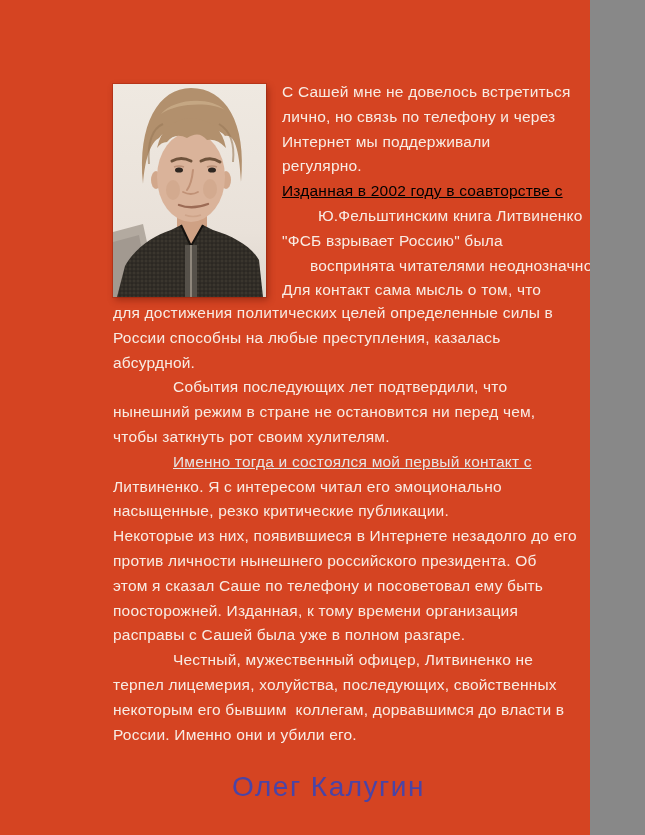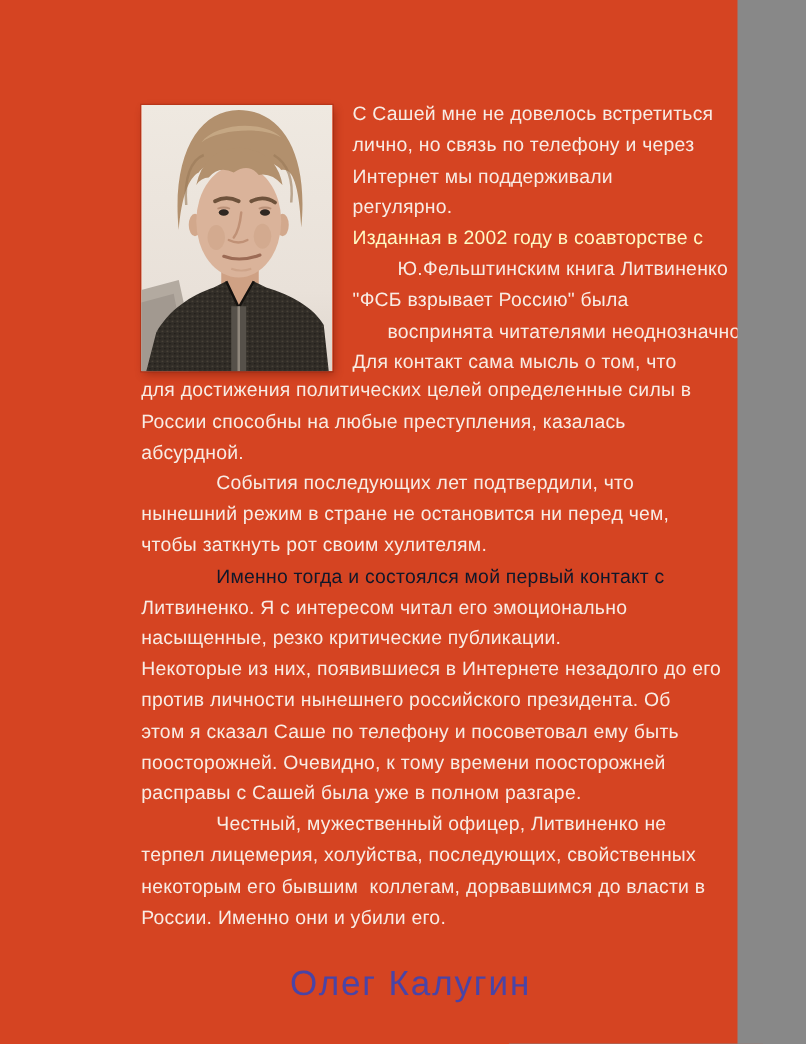--- a/index.html
+++ b/index.html
@@ -109,41 +109,41 @@
       <path d="M36,80 C34,58 40,44 50,40" stroke="#9a7a58" stroke-width="2" fill="none" opacity="0.6"></path>
       <path d="M120,78 C122,58 116,46 106,40" stroke="#9a7a58" stroke-width="2" fill="none" opacity="0.6"></path>
     </svg>
   </div>
 
   <div class="top-text">
       <div class="line" style="color: rgb(248, 236, 228);">С Сашей мне не довелось встретиться</div>
       <div class="line" style="color: rgb(248, 236, 228);">лично, но связь по телефону и через</div>
       <div class="line" style="color: rgb(248, 236, 228);">Интернет мы поддерживали</div>
       <div class="line" style="color: rgb(248, 236, 228);">регулярно.</div>
-      <div class="line" style="color: #fef9c3;">Изданная в 2002 году в соавторстве с</div>
+      <div class="line" style="color: #000000; text-decoration: underline;">Изданная в 2002 году в соавторстве с</div>
       <div class="line" style="color: rgb(248, 236, 228); margin-left: 36px;">Ю.Фельштинским книга Литвиненко</div>
       <div class="line" style="color: rgb(248, 236, 228);">"ФСБ взрывает Россию" была</div>
       <div class="line" style="color: rgb(248, 236, 228); margin-left: 28px;">воспринята читателями неоднозначно.</div>
       <div class="line" style="color: rgb(248, 236, 228);">Для контакт сама мысль о том, что</div>
     </div>
 
   <div class="bottom-text">
       <div class="line" style="color: rgb(248, 236, 228);">для достижения политических целей определенные силы в</div>
       <div class="line" style="color: rgb(248, 236, 228);">России способны на любые преступления, казалась</div>
       <div class="line" style="color: rgb(248, 236, 228);">абсурдной.</div>
       <div class="line indent" style="color: rgb(248, 236, 228);">События последующих лет подтвердили, что</div>
       <div class="line" style="color: rgb(248, 236, 228);">нынешний режим в стране не остановится ни перед чем,</div>
       <div class="line" style="color: rgb(248, 236, 228);">чтобы заткнуть рот своим хулителям.</div>
-      <div class="line indent" style="color: #0f172a;">Именно тогда и состоялся мой первый контакт с</div>
+      <div class="line indent" style="color: #e5e5e5; text-decoration: underline;">Именно тогда и состоялся мой первый контакт с</div>
       <div class="line" style="color: rgb(248, 236, 228);">Литвиненко. Я с интересом читал его эмоционально</div>
       <div class="line" style="color: rgb(248, 236, 228);">насыщенные, резко критические публикации.</div>
       <div class="line" style="color: rgb(248, 236, 228);">Некоторые из них, появившиеся в Интернете незадолго до его</div>
       <div class="line" style="color: rgb(248, 236, 228);">против личности нынешнего российского президента. Об</div>
       <div class="line" style="color: rgb(248, 236, 228);">этом я сказал Саше по телефону и посоветовал ему быть</div>
-      <div class="line" style="color: rgb(248, 236, 228);">поосторожней. Очевидно, к тому времени поосторожней</div>
+      <div class="line" style="color: rgb(248, 236, 228);">поосторожней. Изданная, к тому времени организация</div>
       <div class="line" style="color: rgb(248, 236, 228);">расправы с Сашей была уже в полном разгаре.</div>
       <div class="line indent" style="color: rgb(248, 236, 228);">Честный, мужественный офицер, Литвиненко не</div>
       <div class="line" style="color: rgb(248, 236, 228);">терпел лицемерия, холуйства, последующих, свойственных</div>
       <div class="line" style="color: rgb(248, 236, 228);">некоторым его бывшим  коллегам, дорвавшимся до власти в</div>
       <div class="line" style="color: rgb(248, 236, 228);">России. Именно они и убили его.</div>
     </div>
 
   <div class="signature" style="color: rgb(74, 68, 166);">Олег Калугин</div>
 
 </div>

